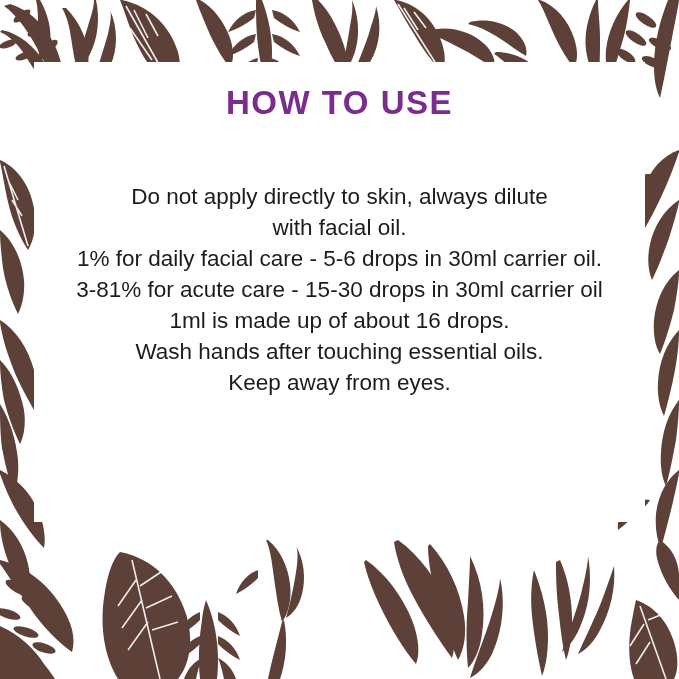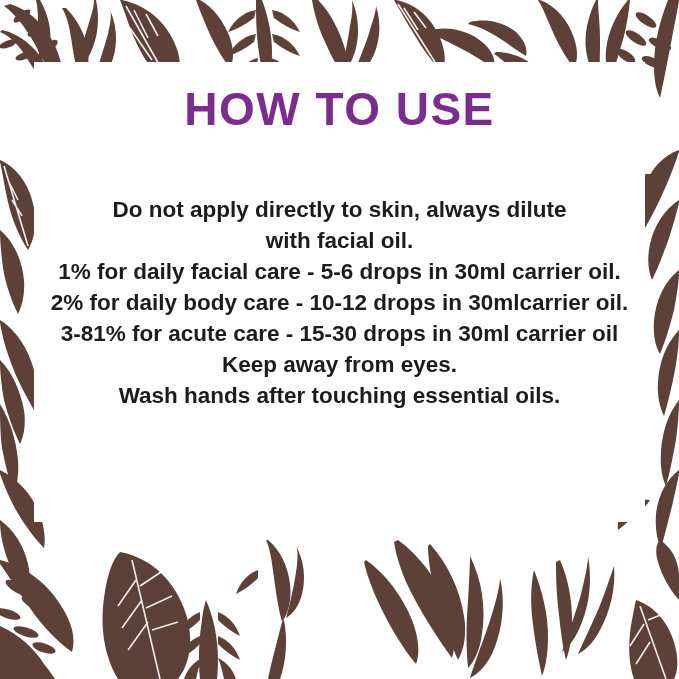--- a/index.html
+++ b/index.html
@@ -53,37 +53,36 @@
     height: 679px;
     z-index: 3;
     display: flex;
     flex-direction: column;
     align-items: center;
   }
 
   .title {
     margin-top: 86px;
     color: #7b2d8e;
-    font-size: 46px;
+    font-size: 33px;
     font-weight: bold;
     letter-spacing: 1.5px;
     line-height: 1;
     text-align: center;
     font-family: "Liberation Sans", sans-serif;
   }
 
   .body-block {
     margin-top: 62px;
     width: 620px;
     text-align: center;
     color: #1c1c1c;
     font-size: 22.5px;
     line-height: 31px;
     font-family: "Liberation Sans", sans-serif;
-    font-weight: bold;
   }
   .body-line {
     display: block;
     white-space: nowrap;
   }
 
   
   .bot {
     fill: #5d4037;
   }
@@ -276,20 +275,20 @@
 
   <div class="plate"></div>
 
   <div class="content">
     <div class="title">HOW TO USE</div>
 
     <div class="body-block">
       <span class="body-line">Do not apply directly to skin, always dilute</span>
       <span class="body-line">with facial oil.</span>
       <span class="body-line">1% for daily facial care - 5-6 drops in 30ml carrier oil.</span>
-      <span class="body-line">2% for daily body care -  10-12 drops in 30mlcarrier oil.</span>
       <span class="body-line">3-81% for acute care - 15-30 drops in 30ml carrier oil</span>
+      <span class="body-line">1ml is made up of about 16 drops.</span>
+      <span class="body-line">Wash hands after touching essential oils.</span>
       <span class="body-line">Keep away from eyes.</span>
-      <span class="body-line">Wash hands after touching essential oils.</span>
     </div>
   </div>
 
 </div>
 
 </body></html>

